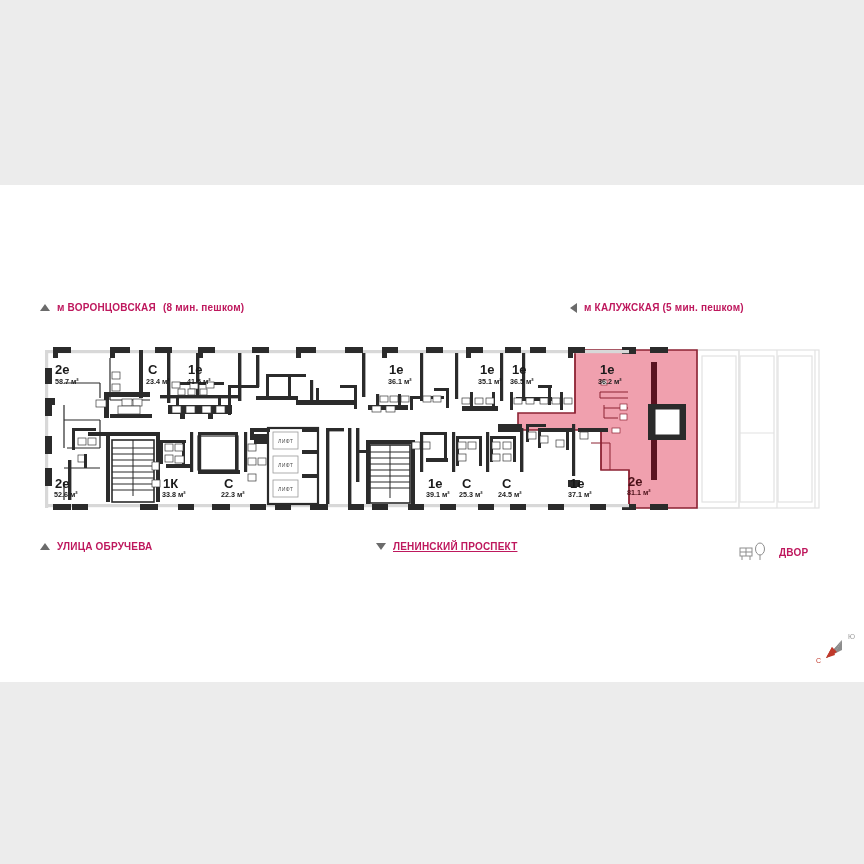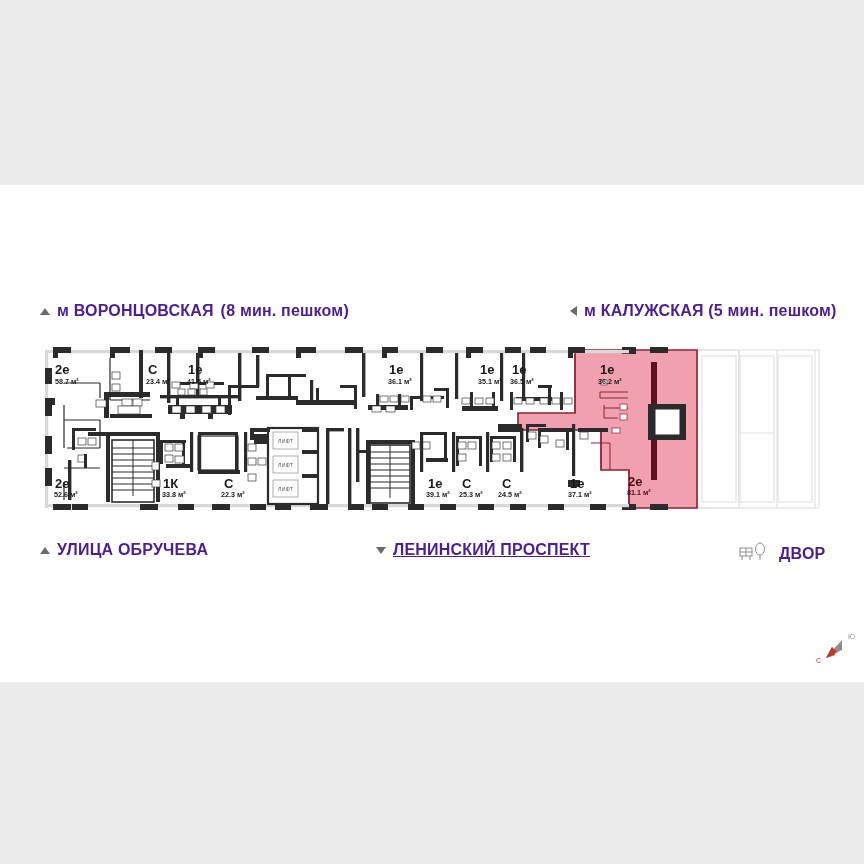--- a/index.html
+++ b/index.html
@@ -33,23 +33,23 @@
   #canvas-area {
     position: absolute;
     left: 0; top: 185px;
     width: 864px;
     height: 497px;
     background: #ffffff;
   }
 
   .label-street {
     position: absolute;
-    font-size: 16px;
+    font-size: 10px;
     font-weight: bold;
-    color: #4c1d95;
+    color: #be185d;
     letter-spacing: 0.2px;
     white-space: nowrap;
     display: flex;
     align-items: center;
     gap: 7px;
   }
   .label-street .tri { display: inline-block; }
   .tri-up {
     width: 0; height: 0;
     border-left: 5px solid transparent;
@@ -67,21 +67,21 @@
     border-top: 5px solid transparent;
     border-bottom: 5px solid transparent;
     border-right: 7px solid #6b6b6b;
   }
   .label-walk { font-weight: bold; }
 
   #lbl-vorontsovskaya { left: 40px; top: 302px; }
   #lbl-kaluzhskaya   { left: 570px; top: 302px; }
   #lbl-obrucheva     { left: 40px; top: 541px; align-items: center; }
   #lbl-leninsky      { left: 376px; top: 541px; text-decoration: underline; }
-  #lbl-dvor          { left: 738px; top: 541px; align-items: flex-end; }
+  #lbl-dvor          { left: 738px; top: 541px; }
 
   #compass { position: absolute; left: 812px; top: 628px; }
 
   svg { display: block; }
   .plan-svg { position: absolute; left: 0; top: 0; }
 
   .unit-code {
     font-family: "Liberation Sans", sans-serif;
     font-size: 13px;
     font-weight: bold;

